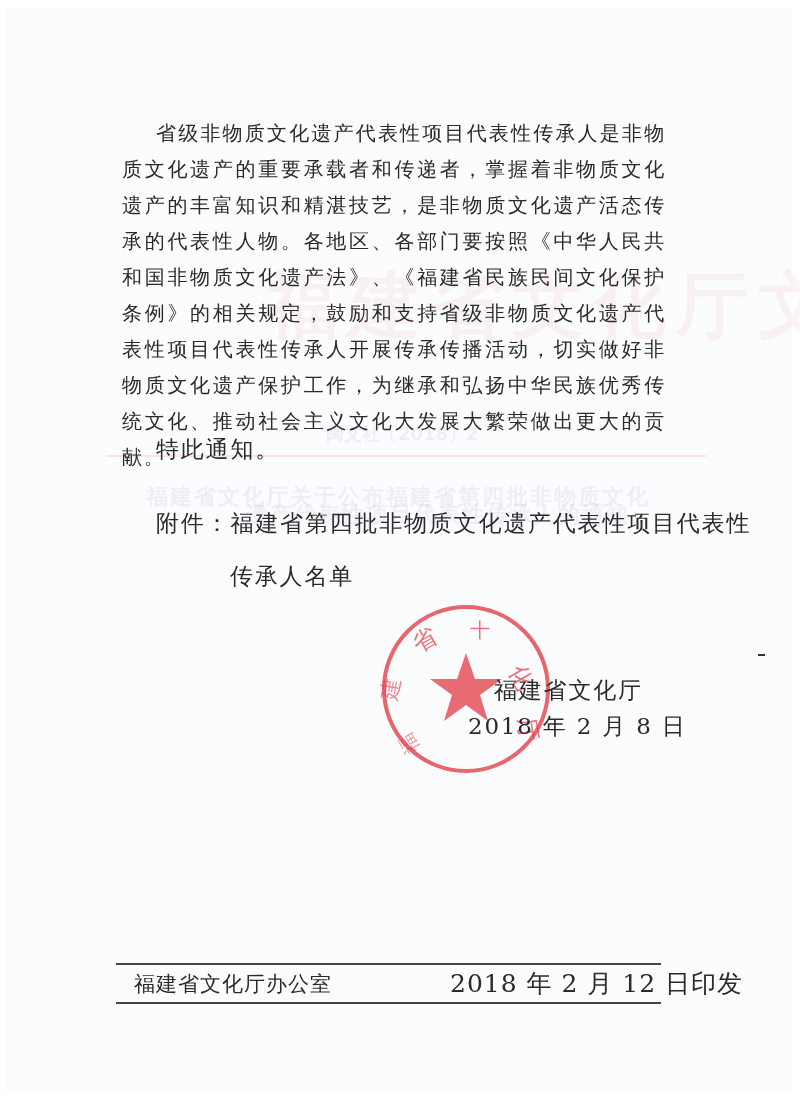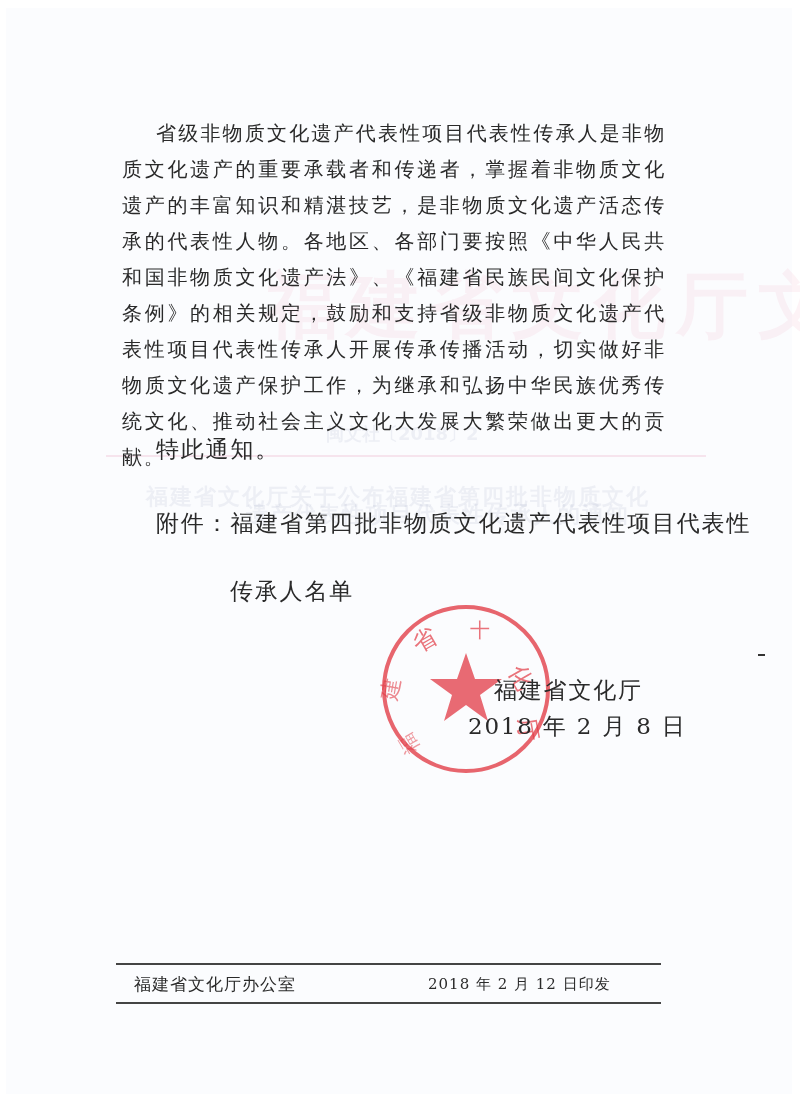--- a/index.html
+++ b/index.html
@@ -59,47 +59,47 @@
   .line {
     position: absolute;
     left: 116px;
     font-size: 23px;
     line-height: 36px;
     letter-spacing: 1.8px;
     white-space: nowrap;
   }
   .closing { top: 423px; left: 150px; }
   .attach-label { top: 497px; left: 150px; }
-  .attach-cont { top: 565px; left: 224px; }
+  .attach-cont { top: 550px; left: 224px; }
   .sig-org { top: 664px; left: 488px; }
   .sig-date { top: 700px; left: 462px; }
   .public-note { top: 790px; left: 148px; }
 
   .rule {
     position: absolute;
     left: 110px;
     width: 545px;
     height: 1.5px;
     background: #444;
   }
   .rule-top { top: 955px; }
   .rule-bottom { top: 994px; }
   .footer-left {
     position: absolute;
     top: 959px;
     left: 128px;
-    font-size: 17px;
+    font-size: 21px;
     line-height: 34px;
     letter-spacing: 1px;
   }
   .footer-right {
     position: absolute;
     top: 959px;
-    left: 422px;
-    font-size: 15px;
+    left: 444px;
+    font-size: 25px;
     line-height: 34px;
     letter-spacing: 1px;
   }
 
   .stamp {
     position: absolute;
     left: 372px;
     top: 593px;
     width: 176px;
     height: 176px;

